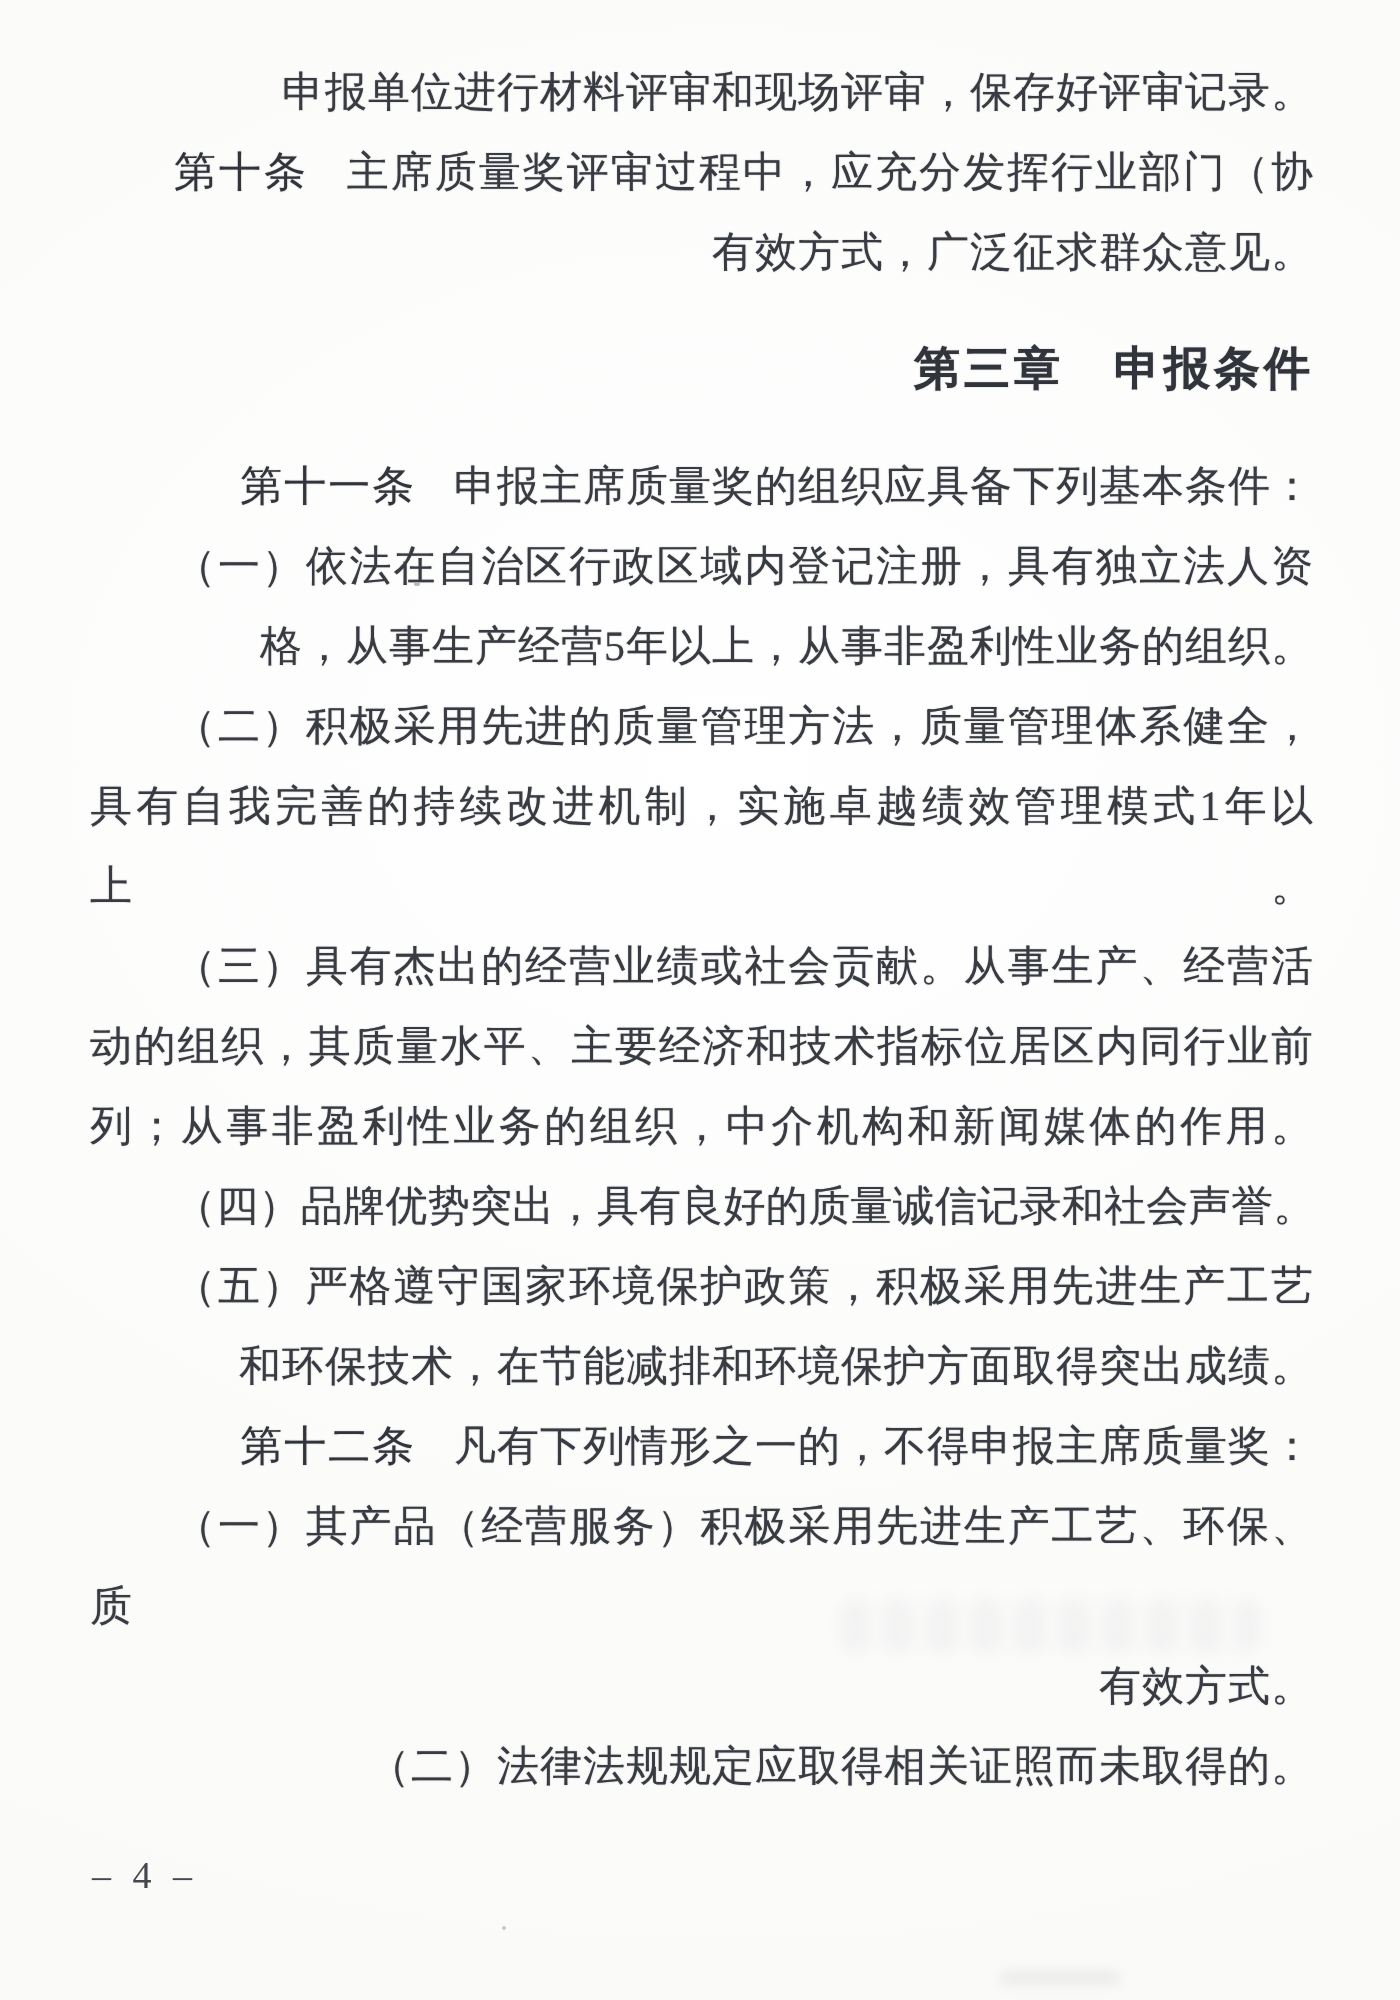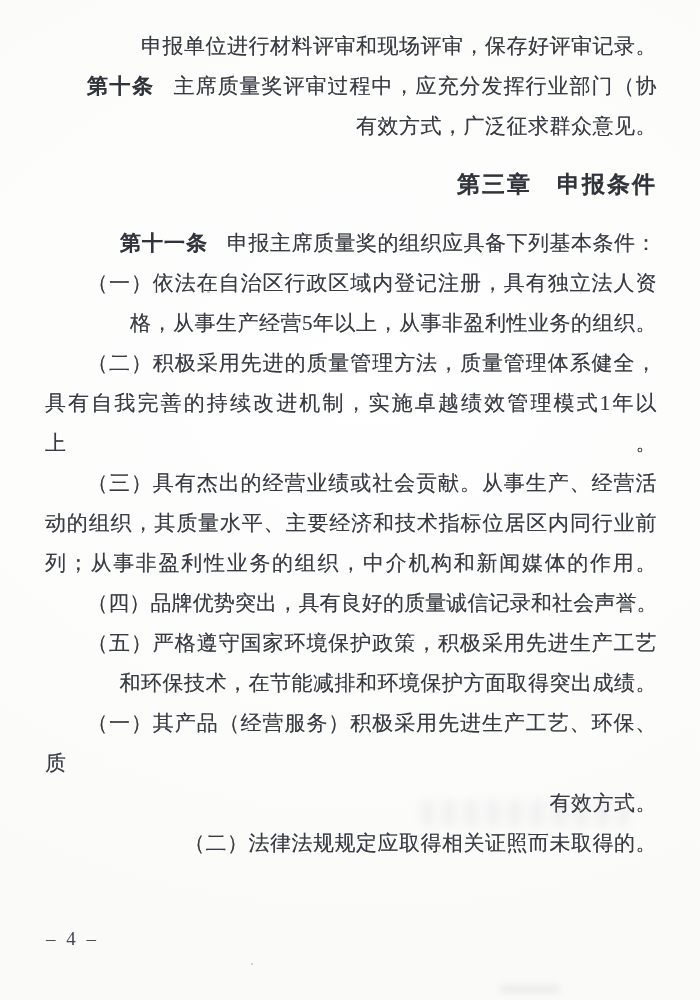--- a/index.html
+++ b/index.html
@@ -33,21 +33,21 @@
     letter-spacing: 0.5px;
     text-shadow: 0 0 0.6px rgba(56,59,66,0.55);
   }
   .body-line.indent { text-indent: 2em; }
   .body-line.justify {
     text-align: justify;
     text-align-last: justify;
   }
   .body-line.tight { letter-spacing: -0.6px; }
   .bold-label {
-    font-weight: 700;
+    font-weight: 400;
     color: #31343b;
     margin-right: 0.9em;
     letter-spacing: 1px;
   }
   .heading {
     font-size: 23px;
     font-weight: 700;
     line-height: 42px;
     margin: 18px 0 17px 0;
     text-align: right;
@@ -101,20 +101,21 @@
       <div class="body-line indent justify">（一）依法在自治区行政区域内登记注册，具有独立法人资</div>
       <div class="body-line">格，从事生产经营5年以上，从事非盈利性业务的组织。</div>
       <div class="body-line indent justify">（二）积极采用先进的质量管理方法，质量管理体系健全，</div>
       <div class="body-line justify">具有自我完善的持续改进机制，实施卓越绩效管理模式1年以上。</div>
       <div class="body-line indent justify">（三）具有杰出的经营业绩或社会贡献。从事生产、经营活</div>
       <div class="body-line justify">动的组织，其质量水平、主要经济和技术指标位居区内同行业前</div>
       <div class="body-line justify">列；从事非盈利性业务的组织，中介机构和新闻媒体的作用。</div>
       <div class="body-line indent justify tight">（四）品牌优势突出，具有良好的质量诚信记录和社会声誉。</div>
       <div class="body-line indent justify">（五）严格遵守国家环境保护政策，积极采用先进生产工艺</div>
       <div class="body-line">和环保技术，在节能减排和环境保护方面取得突出成绩。</div>
+      <div class="body-line indent"><span class="bold-label">第十二条</span>凡有下列情形之一的，不得申报主席质量奖：</div>
       <div class="body-line indent justify">（一）其产品（经营服务）积极采用先进生产工艺、环保、质</div>
       <div class="body-line">有效方式。</div>
       <div class="body-line indent">（二）法律法规规定应取得相关证照而未取得的。</div>
     </div>
 
   <div class="page-number">– 4 –</div>
 
   <div class="artifact speck-1"></div>
   <div class="artifact speck-2"></div>
   <div class="artifact bleed-1"></div>

